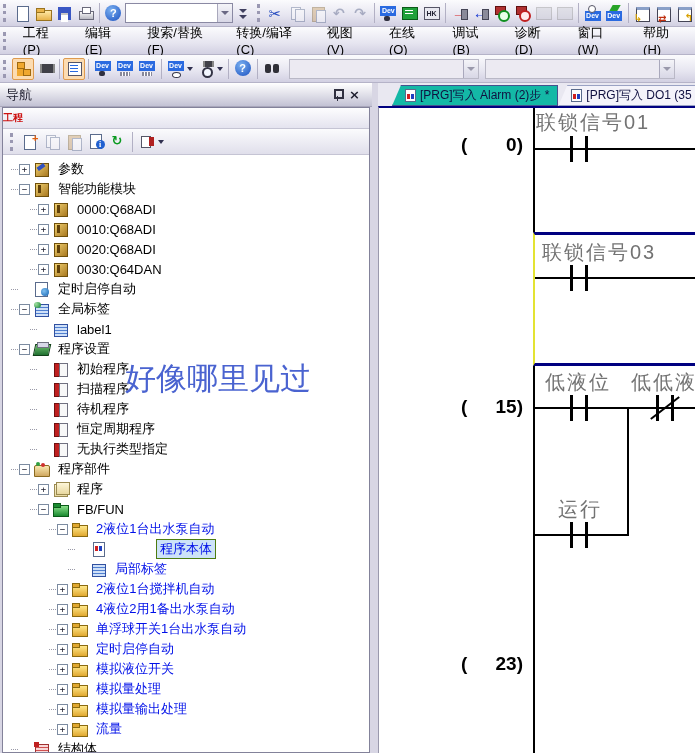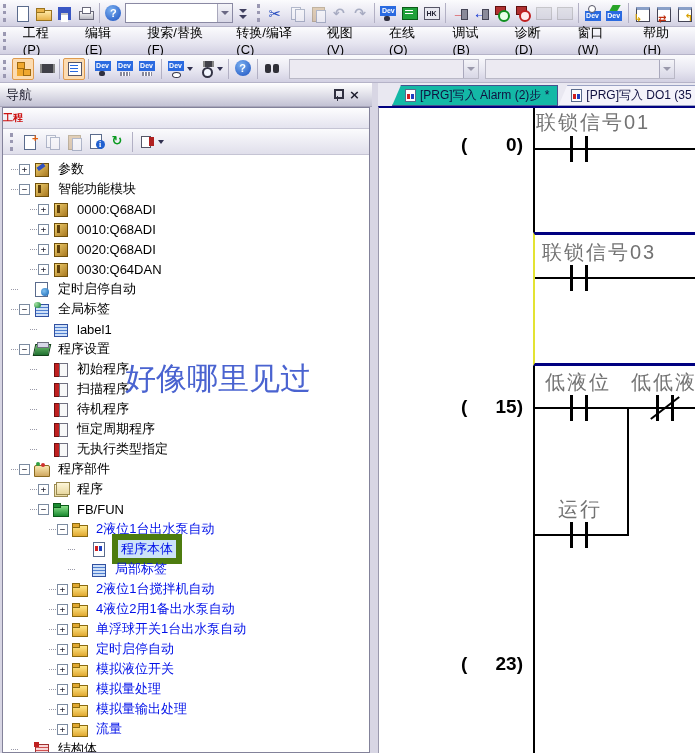--- a/index.html
+++ b/index.html
@@ -129,21 +129,21 @@
   .ti-pou:before{left:0;top:3px;width:14px;height:10px;background:linear-gradient(#f8e8b0,#d0a860);border:1px solid #8a6a20;border-radius:2px 2px 0 0;}
   .ti-pou:after{left:2px;top:0px;width:4px;height:4px;border-radius:50%;background:#30a040;box-shadow:5px 1px 0 #d03030;}
   .ti-pfolder:before{left:1px;top:2px;width:12px;height:11px;background:linear-gradient(#fdf6d8,#e8d8a0);border:1px solid #9a8a50;}
   .ti-pfolder:after{left:3px;top:0px;width:12px;height:11px;background:linear-gradient(#fdf6d8,#e8d8a0);border:1px solid #9a8a50;}
   .ti-pbody:before{left:2px;top:0;width:10px;height:13px;background:#fff;border:1px solid #5a6b8c;}
   .ti-pbody:after{left:4px;top:4px;width:3px;height:5px;background:#d02020;box-shadow:4px 0 0 #2040c0;}
   .ti-struct:before{left:1px;top:2px;width:12px;height:11px;background:repeating-linear-gradient(#f8d8d8,#f8d8d8 2px,#d05050 2px,#d05050 3px);border:1px solid #a03030;}
   .ti-struct:after{left:0;top:0;width:5px;height:5px;background:#c02020;}
   .tlabel{font-size:13px;color:#000;padding:0 3px;}
   .tlabel.blue{color:#0010e8;}
-  .tlabel.selected{background:#cde3f8;border:6px solid #4d7c0f;}
+  .tlabel.selected{background:#cde3f8;border:1px solid #4d7c0f;margin-left:44px;}
   #watermark{position:absolute;left:122px;top:250px;font-family:"DejaVu Serif","Liberation Serif",serif;font-size:31px;color:#4a63d0;white-space:nowrap;pointer-events:none;}
 
   
   #editor{position:absolute;left:378px;top:0;width:317px;height:670px;}
   #tabbar{position:absolute;left:0;top:0;width:317px;height:23px;background:#e9e8f1;display:flex;align-items:flex-end;padding-left:14px;}
   .tab{height:21px;display:flex;align-items:center;padding:0 9px 0 13px;clip-path:polygon(9px 0,100% 0,100% 100%,0 100%);font-size:12px;color:#101040;white-space:nowrap;}
   .tab.active{background:#14b8a6;box-shadow:inset 0 0 0 1px #44518e;}
   .tab.inactive{background:#f4f3fa;box-shadow:inset 0 0 0 1px #9aa2c4;}
   .tabicon{width:11px;height:13px;background:#fff;border:1px solid #5a6b8c;position:relative;margin-right:4px;flex:none;}
   .tabicon:before{content:"";position:absolute;left:1px;top:4px;width:3px;height:5px;background:#d02020;}

